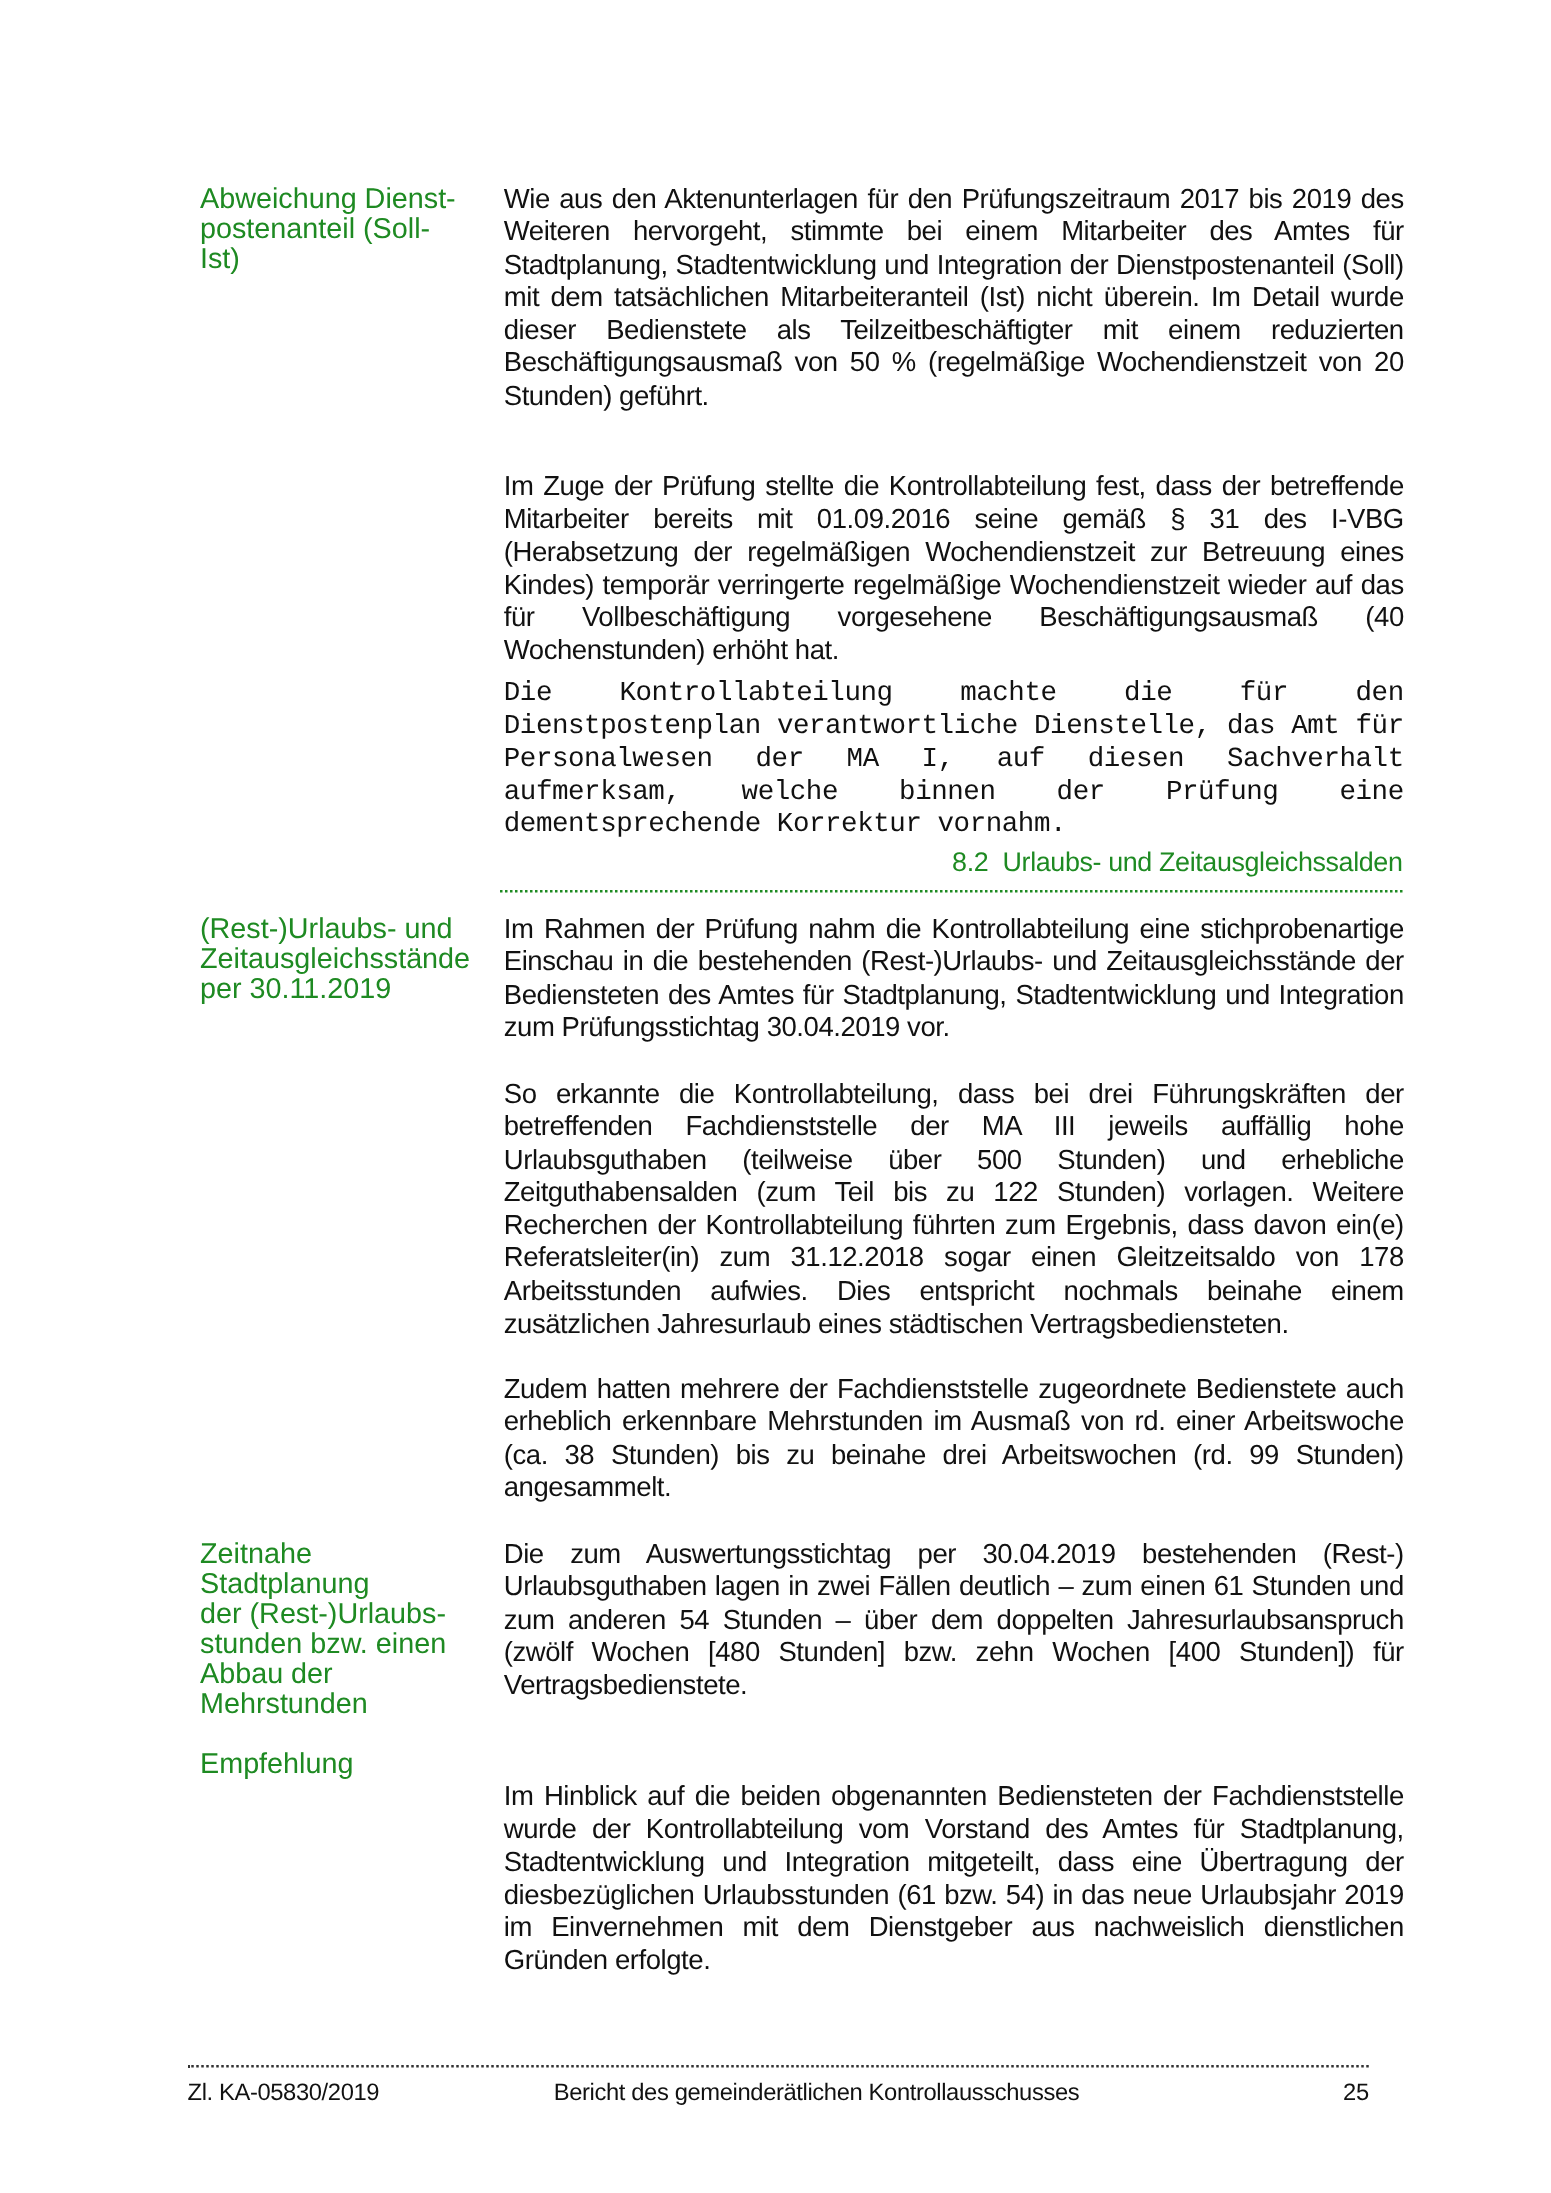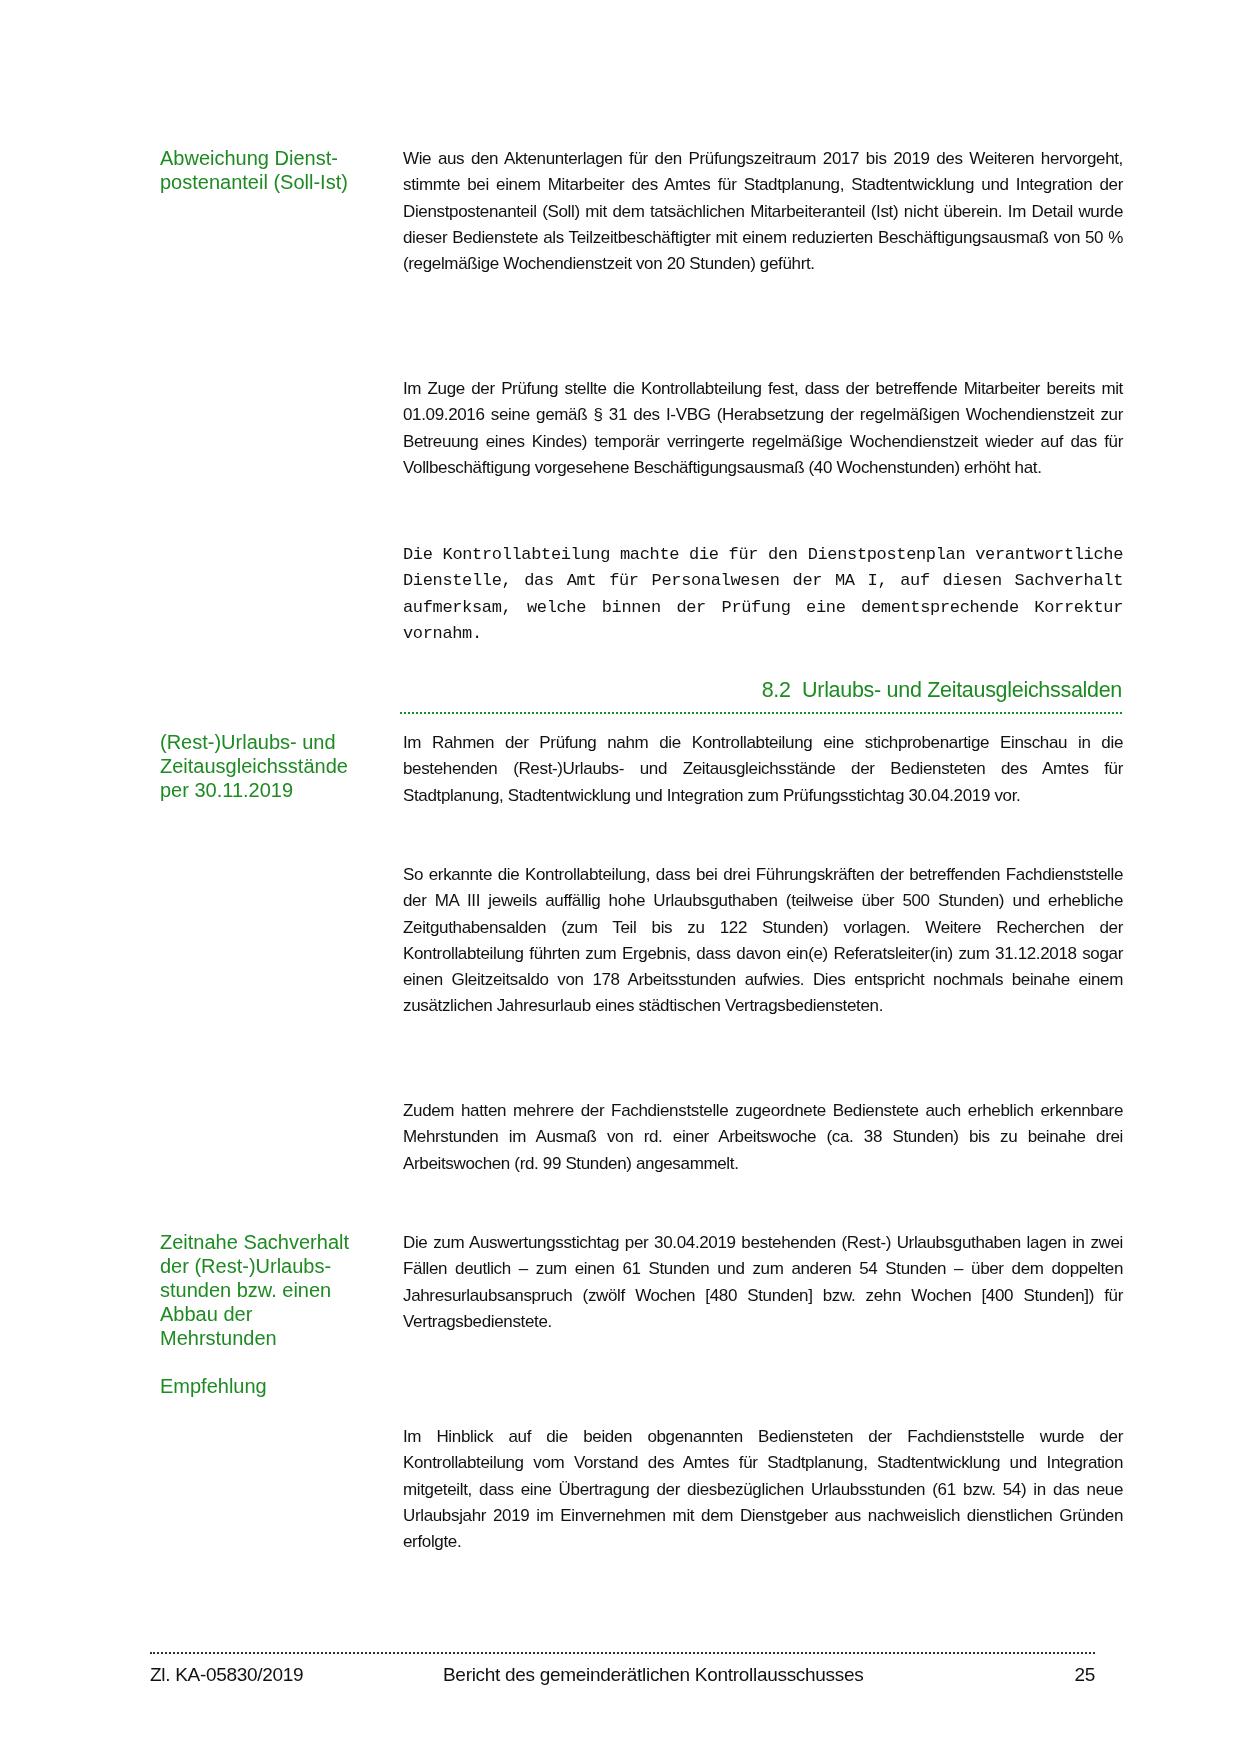--- a/index.html
+++ b/index.html
@@ -1,20 +1,20 @@
 <!DOCTYPE html>
 <html><head>
   <meta charset="utf-8">
   <style>
     html, body { margin: 0; padding: 0; background: #ffffff; }
     body { width: 1241px; height: 1754px; position: relative; overflow: hidden; font-family: "Liberation Sans", sans-serif; color: #111; }
-    .margin-note { position: absolute; left: 160px; width: 210px; color: #1e8a22; font-size: 20px; line-height: 24px; }
+    .margin-note { position: absolute; left: 160px; width: 210px; color: #1e8a22; font-size: 23px; line-height: 24px; }
     .margin-note p { margin: 0; }
     .margin-note .gap { height: 24px; }
-    .body-col { position: absolute; left: 403px; width: 720px; font-family: "Liberation Sans Narrow", "Liberation Sans", sans-serif; font-size: 17px; line-height: 26.3px; text-align: justify; letter-spacing: -0.35px; }
+    .body-col { position: absolute; left: 403px; width: 720px; font-family: "Liberation Sans Narrow", "Liberation Sans", sans-serif; font-size: 22px; line-height: 26.3px; text-align: justify; letter-spacing: -0.35px; }
     .body-col p { margin: 0; }
     .section-heading { position: absolute; left: 400px; width: 722px; top: 678px; height: 34px; border-bottom: 2px dotted #1e8a22; text-align: right; color: #1e8a22; font-size: 21.5px; letter-spacing: -0.3px; }
     .section-heading span { display: inline-block; }
     .footer-rule { position: absolute; left: 150px; width: 945px; top: 1652px; border-top: 2px dotted #333; }
     .footer { position: absolute; top: 1664px; left: 150px; width: 945px; font-size: 19px; color: #111; letter-spacing: -0.3px; }
     .footer .left { position: absolute; left: 0; }
     .footer .center { position: absolute; left: 293px; }
     .footer .right { position: absolute; right: 0; }
   </style>
 </head>
@@ -53,21 +53,21 @@
 
 <div class="body-col" style="top:862px;">
   <p>So erkannte die Kontrollabteilung, dass bei drei Führungskräften der betreffenden Fachdienststelle der MA III jeweils auffällig hohe Urlaubsguthaben (teilweise über 500 Stunden) und erhebliche Zeitguthabensalden (zum Teil bis zu 122 Stunden) vorlagen. Weitere Recherchen der Kontrollabteilung führten zum Ergebnis, dass davon ein(e) Referatsleiter(in) zum 31.12.2018 sogar einen Gleitzeitsaldo von 178 Arbeitsstunden aufwies. Dies entspricht nochmals beinahe einem zusätzlichen Jahresurlaub eines städtischen Vertragsbediensteten.</p>
 </div>
 
 <div class="body-col" style="top:1098px;">
   <p>Zudem hatten mehrere der Fachdienststelle zugeordnete Bedienstete auch erheblich erkennbare Mehrstunden im Ausmaß von rd. einer Arbeitswoche (ca. 38 Stunden) bis zu beinahe drei Arbeitswochen (rd. 99 Stunden) angesammelt.</p>
 </div>
 
 <div class="margin-note" style="top:1230px;">
-  <p>Zeitnahe Sachverhalt</p>
+  <p>Zeitnahe Stadtplanung</p>
   <p>der (Rest-)Urlaubs-</p>
   <p>stunden bzw. einen</p>
   <p>Abbau der</p>
   <p>Mehrstunden</p>
   <div class="gap"></div>
   <p>Empfehlung</p>
 </div>
 
 <div class="body-col" style="top:1230px;">
   <p>Die zum Auswertungsstichtag per 30.04.2019 bestehenden (Rest-) Urlaubsguthaben lagen in zwei Fällen deutlich – zum einen 61 Stunden und zum anderen 54 Stunden – über dem doppelten Jahresurlaubsanspruch (zwölf Wochen [480 Stunden] bzw. zehn Wochen [400 Stunden]) für Vertragsbedienstete.</p>

